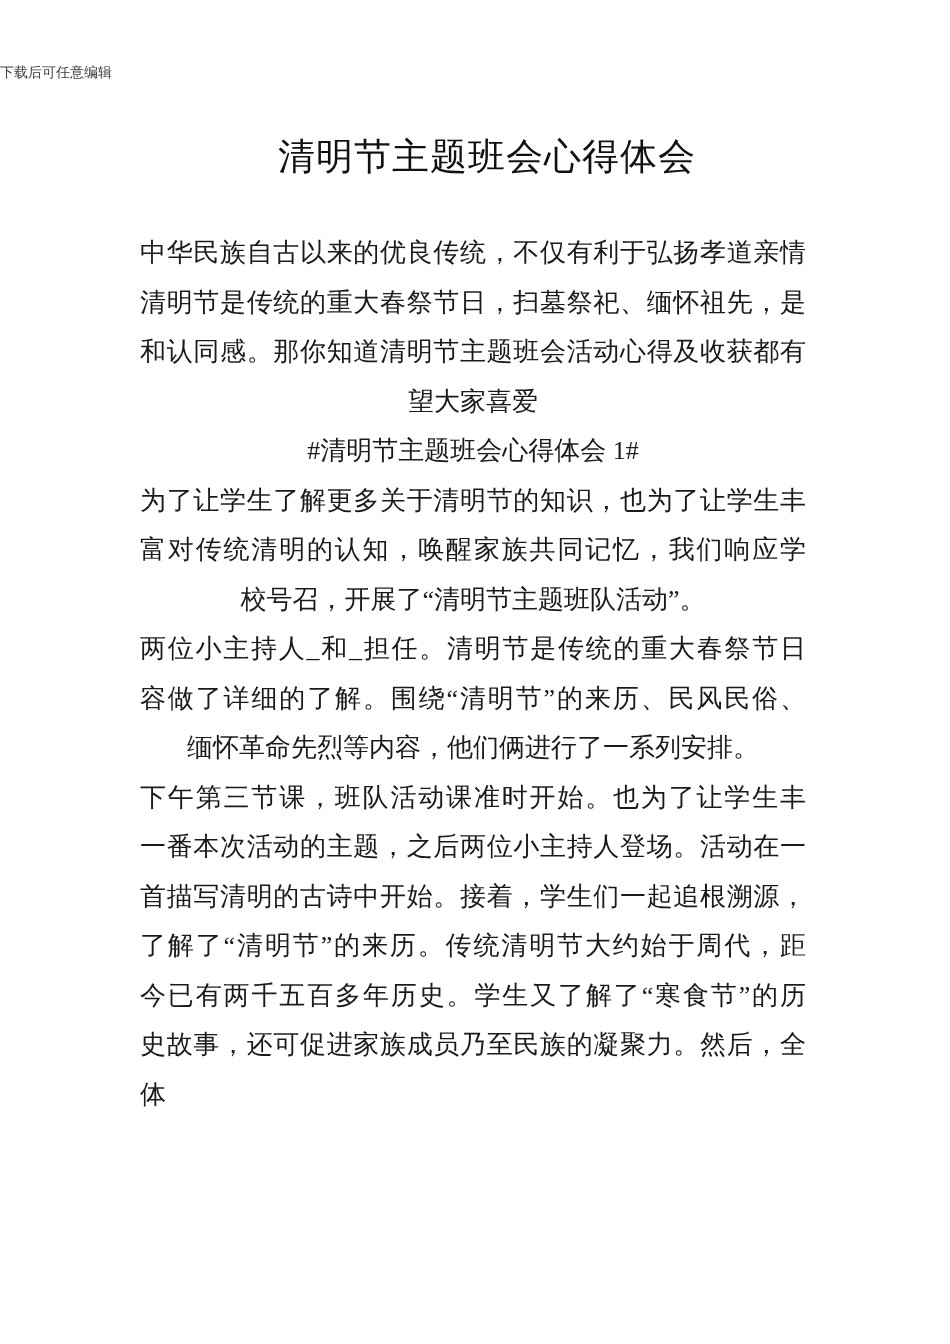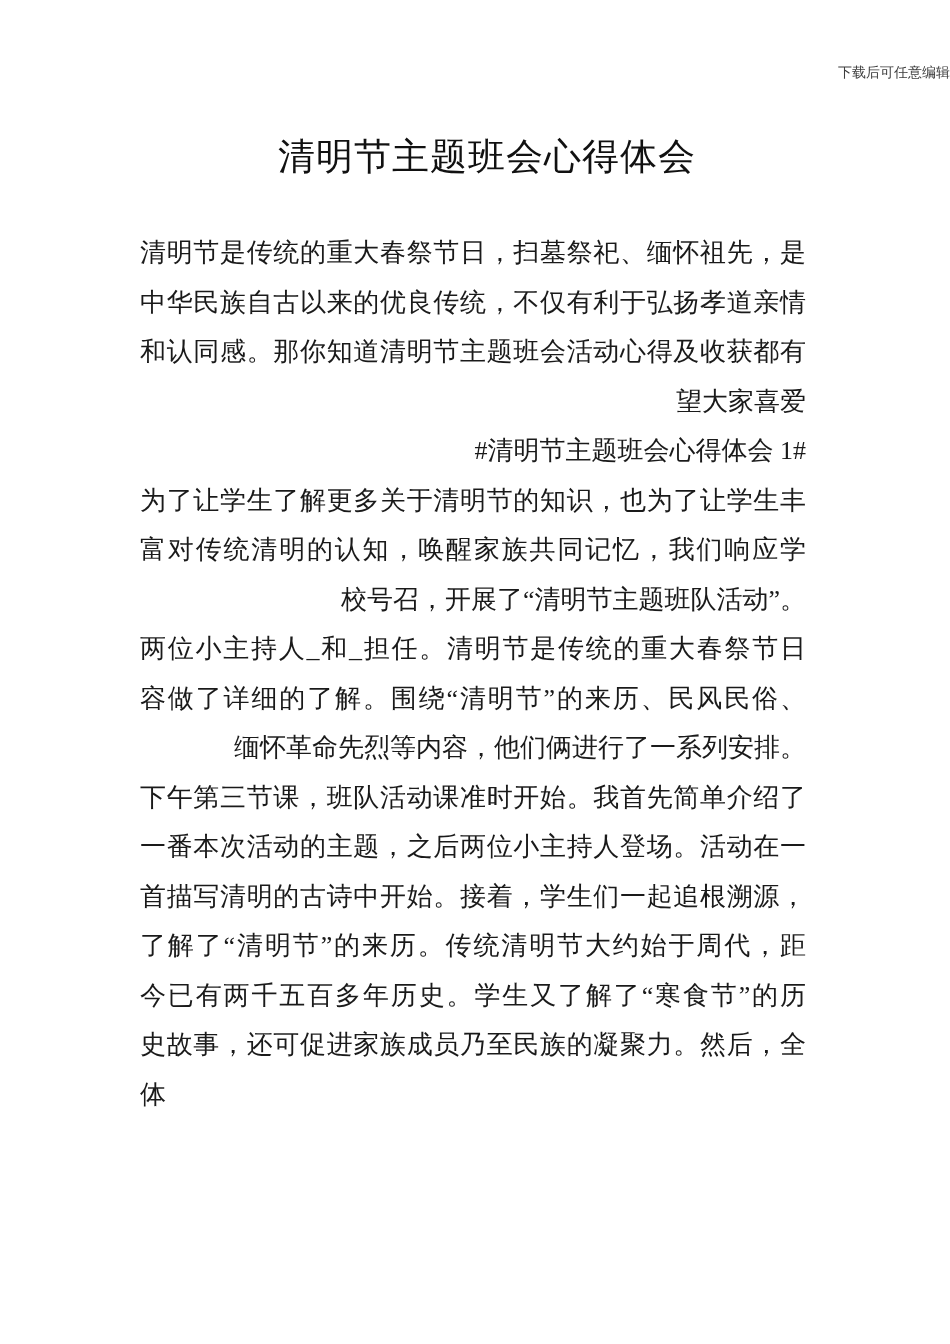--- a/index.html
+++ b/index.html
@@ -14,21 +14,21 @@
     background: #ffffff;
     overflow: hidden;
     font-family: "Liberation Serif", serif;
     color: #1a1a1a;
   }
   .header-note {
     position: absolute;
     top: 65px;
     left: 0;
     width: 100%;
-    text-align: right;
+    text-align: left;
     font-size: 14px;
     line-height: 16px;
     color: #3d3d3d;
     font-family: "Liberation Serif", serif;
   }
   .doc-title {
     position: absolute;
     top: 124px;
     left: 0;
     width: 100%;
@@ -45,47 +45,47 @@
     position: absolute;
     top: 228px;
     left: 140px;
     width: 666px;
     font-size: 26px;
     line-height: 49.5px;
     color: #1a1a1a;
   }
   .line {
     width: 100%;
-    text-align: right;
+    text-align: center;
     overflow: hidden;
   }
   .line.fill {
     text-align: justify;
     text-align-last: justify;
     text-justify: inter-character;
   }
 </style>
 </head>
 <body>
 
 <div class="page">
   <div class="header-note">下载后可任意编辑</div>
   <h1 class="doc-title">清明节主题班会心得体会</h1>
   <div class="doc-body" id="doc-body">
+      <div class="line fill">中华民族自古以来的优良传统，不仅有利于弘扬孝道亲情</div>
       <div class="line fill">清明节是传统的重大春祭节日，扫墓祭祀、缅怀祖先，是</div>
-      <div class="line fill">中华民族自古以来的优良传统，不仅有利于弘扬孝道亲情</div>
       <div class="line fill">和认同感。那你知道清明节主题班会活动心得及收获都有</div>
       <div class="line">望大家喜爱</div>
       <div class="line">#清明节主题班会心得体会 1#</div>
       <div class="line fill">为了让学生了解更多关于清明节的知识，也为了让学生丰</div>
       <div class="line fill">富对传统清明的认知，唤醒家族共同记忆，我们响应学</div>
       <div class="line">校号召，开展了“清明节主题班队活动”。</div>
       <div class="line fill">两位小主持人_和_担任。清明节是传统的重大春祭节日</div>
       <div class="line fill">容做了详细的了解。围绕“清明节”的来历、民风民俗、</div>
       <div class="line">缅怀革命先烈等内容，他们俩进行了一系列安排。</div>
-      <div class="line fill">下午第三节课，班队活动课准时开始。我首先简单介绍了</div>
+      <div class="line fill">下午第三节课，班队活动课准时开始。也为了让学生丰</div>
       <div class="line fill">一番本次活动的主题，之后两位小主持人登场。活动在一</div>
       <div class="line fill">首描写清明的古诗中开始。接着，学生们一起追根溯源，</div>
       <div class="line fill">了解了“清明节”的来历。传统清明节大约始于周代，距</div>
       <div class="line fill">今已有两千五百多年历史。学生又了解了“寒食节”的历</div>
       <div class="line fill">史故事，还可促进家族成员乃至民族的凝聚力。然后，全体</div>
     </div>
 </div>
 
 </body></html>

